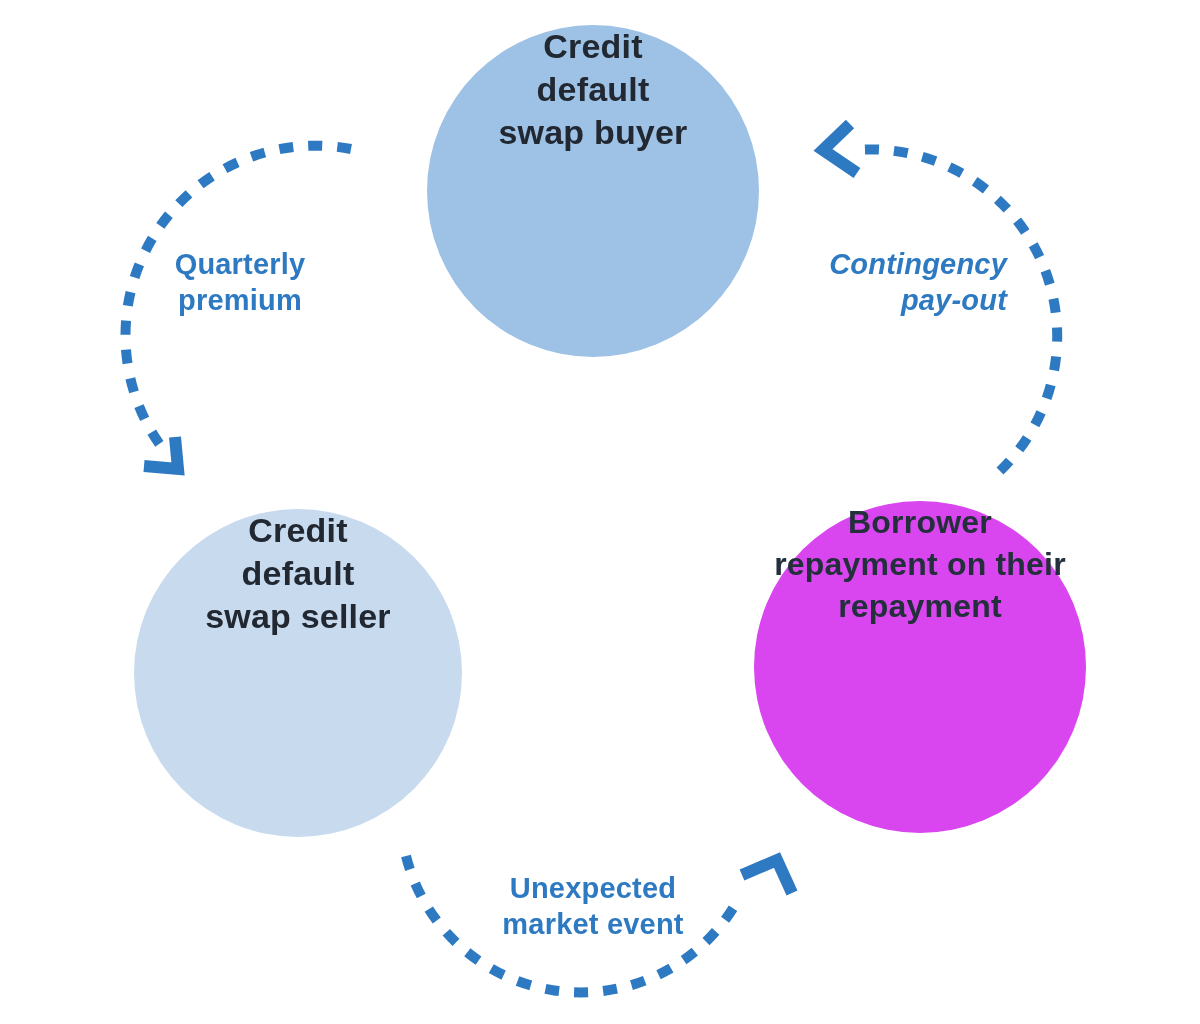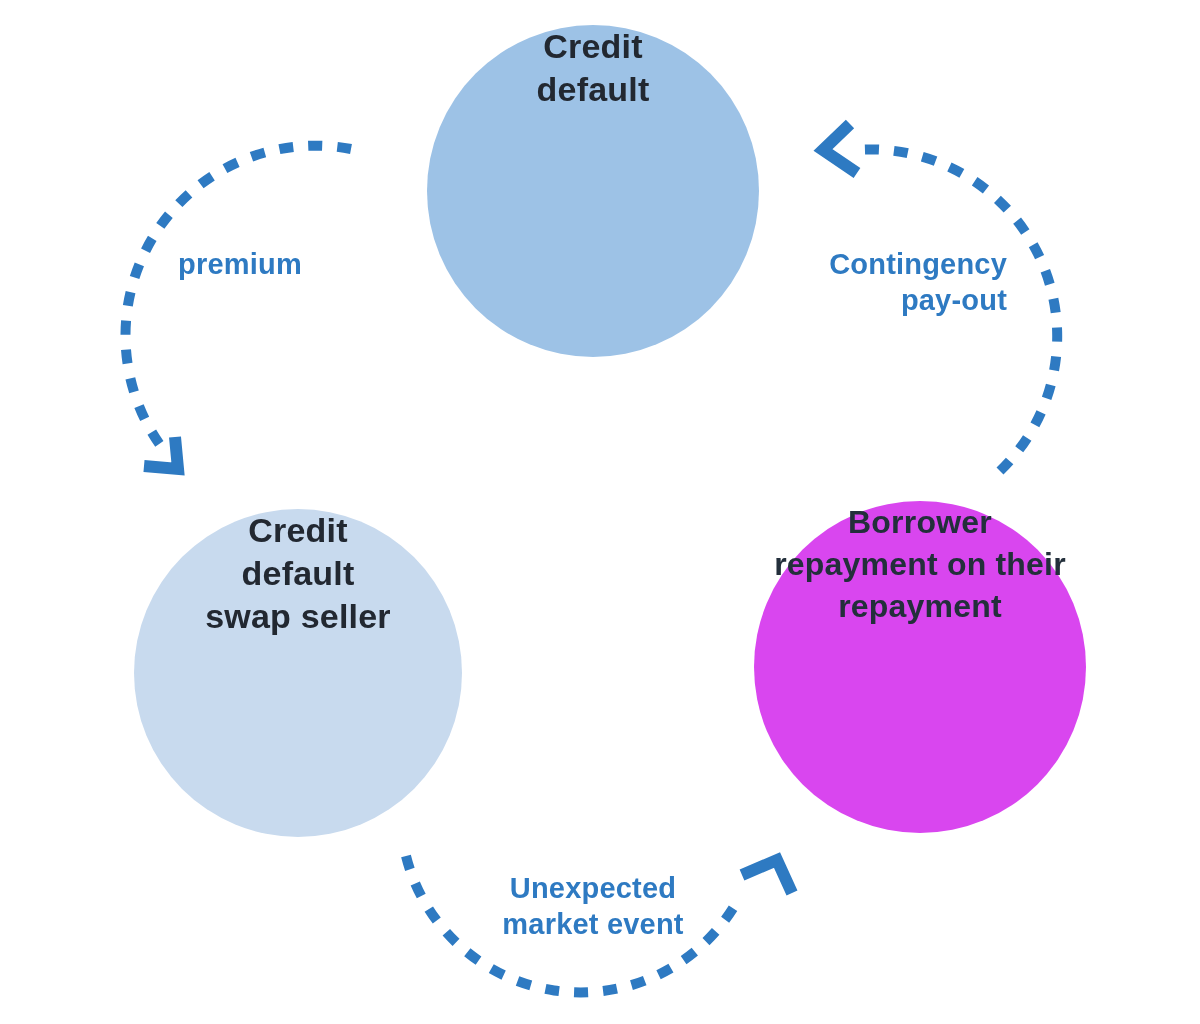--- a/index.html
+++ b/index.html
@@ -57,21 +57,21 @@
   .edge-label {
     position: absolute;
     font-weight: 700;
     color: #2e7ac2;
     font-size: 29px;
     line-height: 36px;
     letter-spacing: 0.2px;
   }
   .edge-label span { display: block; }
   .label-premium { left: 140px; top: 246px; width: 200px; text-align: center; }
-  .label-payout  { right: 193px; top: 246px; width: 280px; text-align: right; }
+  .label-payout  { right: 193px; top: 246px; width: 280px; text-align: right; font-style: italic; }
   .label-event   { left: 443px; top: 870px; width: 300px; text-align: center; }
 </style>
 </head>
 <body>
 
 <div class="canvas">
 
   <svg class="arrows-layer" viewBox="0 0 1200 1024" xmlns="http://www.w3.org/2000/svg">
 
     <path class="arc" d="M 351 149 A 190 190 0 0 0 163 449"></path>
@@ -81,40 +81,42 @@
     <polyline class="head" points="850,124 823,150 857,173"></polyline>
 
     <path class="arc" d="M 406 856 A 180 180 0 0 0 735 905"></path>
     <polyline class="head" points="742,875 777,860 792,893"></polyline>
   </svg>
 
   <div class="node node-buyer">
     <div class="node-text">
       <span>Credit</span>
       <span>default</span>
+      <span>swap buyer</span>
     </div>
   </div>
 
   <div class="node node-seller">
     <div class="node-text">
       <span>Credit</span>
       <span>default</span>
       <span>swap seller</span>
     </div>
   </div>
 
   <div class="node node-borrower">
     <div class="node-text">
       <span>Borrower</span>
       <span>repayment on their</span>
       <span>repayment</span>
     </div>
   </div>
 
   <div class="edge-label label-premium">
+    <span>Quarterly</span>
     <span>premium</span>
   </div>
 
   <div class="edge-label label-payout">
     <span>Contingency</span>
     <span>pay-out</span>
   </div>
 
   <div class="edge-label label-event">
     <span>Unexpected</span>

